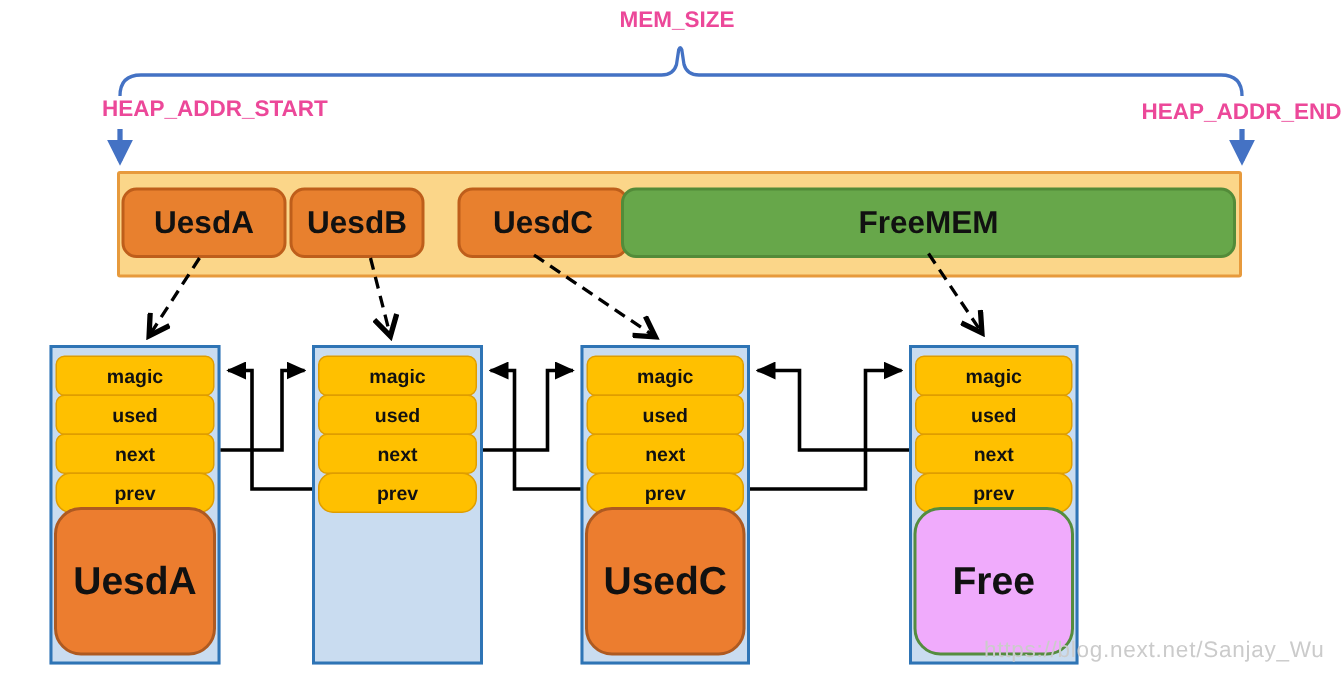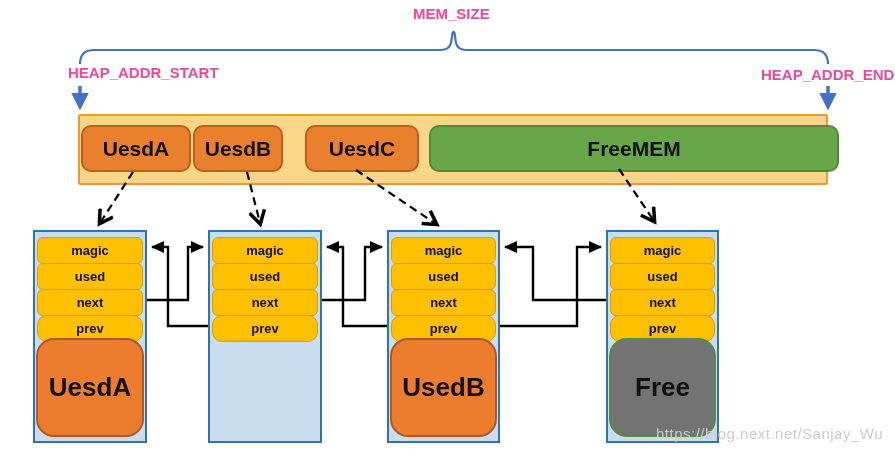--- a/index.html
+++ b/index.html
@@ -20,21 +20,21 @@
   .seg {
     position:absolute; top:9px; height:47px; box-sizing:border-box;
     border-radius:10px; display:flex; align-items:center; justify-content:center;
     font-weight:bold; font-size:21px; color:#111;
   }
   .seg.used { background:#E8802E; border:2.5px solid #BE5E1B; }
   .seg.free { background:#67A74A; border:2.5px solid #538B39; }
   #seg-a { left:1px;   width:110px; }
   #seg-b { left:113px; width:90px; }
   #seg-c { left:225px; width:114px; }
-  #seg-f { left:334px; width:410px;margin-left:15px; }
+  #seg-f { left:334px; width:410px; }
 
   
   .blockbox {
     position:absolute; top:230px; height:213px; box-sizing:border-box;
     background:#C9DCF0; border:2px solid #2E74B5;
   }
   #box-0 { left:33px;  width:114px; }
   #box-1 { left:208px; width:114px; }
   #box-2 { left:387px; width:113px; }
   #box-3 { left:606px; width:113px; }
@@ -46,21 +46,21 @@
   }
   .hrow.r0 { top:5px; }  .hrow.r1 { top:31px; }
   .hrow.r2 { top:57px; } .hrow.r3 { top:83px;border-radius:10px; }
   .body {
     position:absolute; left:1px; right:1px; top:106px; height:99px; box-sizing:border-box;
     border-radius:18px; display:flex; flex-direction:column;
     align-items:center; justify-content:center;
     font-weight:bold; font-size:26px; color:#111; line-height:31px;
   }
   .body.used { background:#EC7D2F; border:2px solid #AE5A21; }
-  .body.free { background:#737373; border:2px solid #558C3F; }
+  .body.free { background:#f0abfc; border:2px solid #558C3F; }
 
   
   #overlay { position:absolute; left:0; top:0; z-index:6; pointer-events:none; }
 
   #watermark {
     position:absolute; left:656px; top:425px; font-size:15px;
     color:#cbcbcb; font-weight:normal; letter-spacing:0.5px; z-index:7;
   }
 </style>
 </head>
@@ -92,21 +92,21 @@
     <div class="hrow r1">used</div>
     <div class="hrow r2">next</div>
     <div class="hrow r3">prev</div>
   </div>
 
   <div class="blockbox" id="box-2">
     <div class="hrow r0">magic</div>
     <div class="hrow r1">used</div>
     <div class="hrow r2">next</div>
     <div class="hrow r3">prev</div>
-    <div class="body used">UsedB</div>
+    <div class="body used">UsedC</div>
   </div>
 
   <div class="blockbox" id="box-3">
     <div class="hrow r0">magic</div>
     <div class="hrow r1">used</div>
     <div class="hrow r2">next</div>
     <div class="hrow r3">prev</div>
     <div class="body free">
       <span>Free</span>
     </div>

